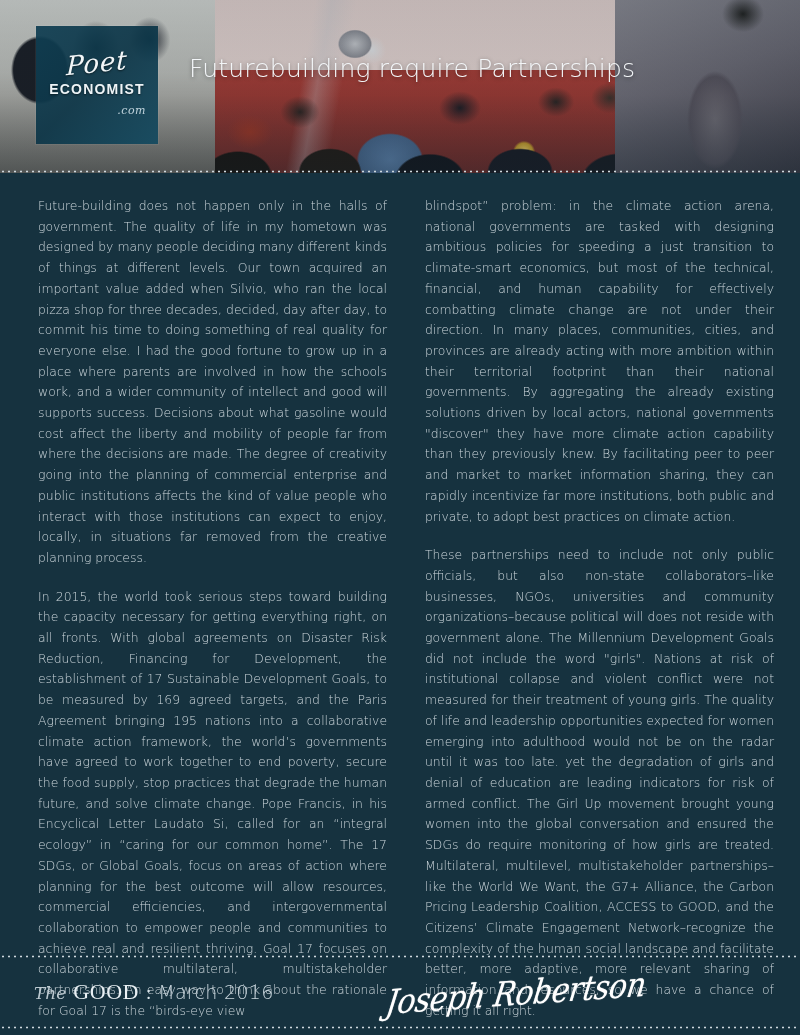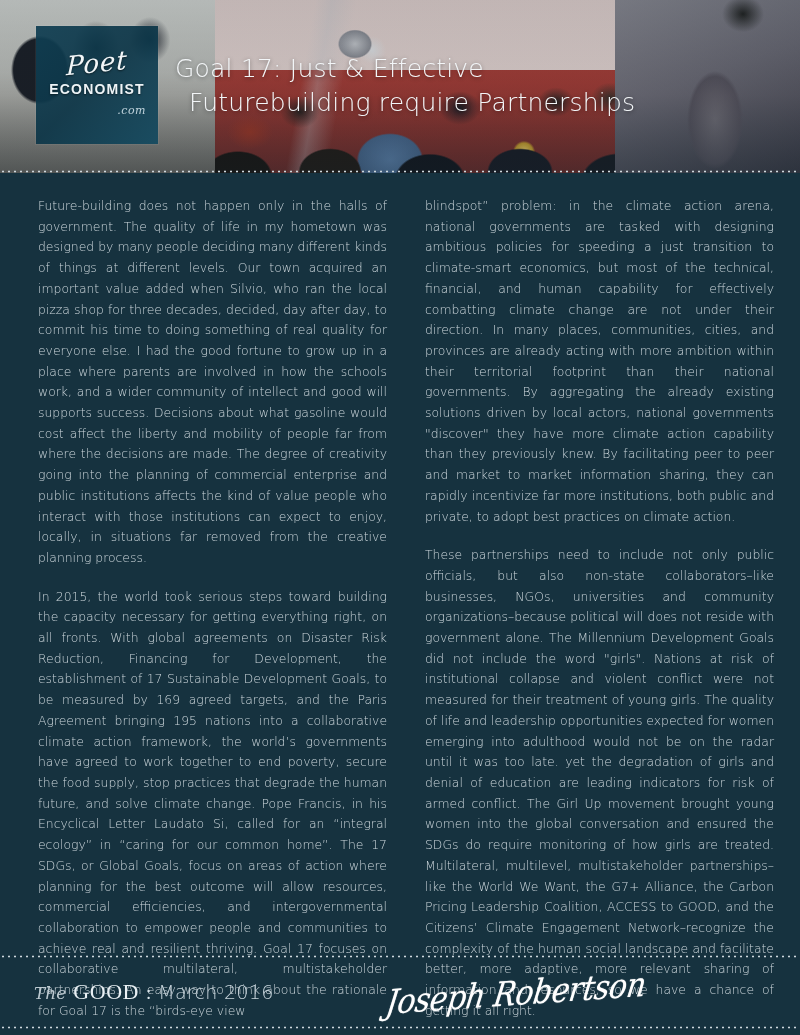--- a/index.html
+++ b/index.html
@@ -261,21 +261,20 @@
   <div class="hero-photo"></div>
   <div class="hero-scrim"></div>
 
   <div class="logo-tile">
     <span class="logo-script">Poet</span>
     <span class="logo-word">ECONOMIST</span>
     <span class="logo-dotcom">.com</span>
   </div>
 
   <div class="hero-title">
-    <span class="l1">Goal 17: Just &amp; Effective</span>
     <span class="l2">Futurebuilding require Partnerships</span>
   </div>
 </div>
 
 <div class="dotted-rule rule-top"></div>
 
 <div class="article">
   <div class="col">
     <p>Future-building does not happen only in the halls of government. The quality of life in my hometown was designed by many people deciding many different kinds of things at different levels. Our town acquired an important value added when Silvio, who ran the local pizza shop for three decades, decided, day after day, to commit his time to doing something of real quality for everyone else. I had the good fortune to grow up in a place where parents are involved in how the schools work, and a wider community of intellect and good will supports success. Decisions about what gasoline would cost affect the liberty and mobility of people far from where the decisions are made. The degree of creativity going into the planning of commercial enterprise and public institutions affects the kind of value people who interact with those institutions can expect to enjoy, locally, in situations far removed from the creative planning process.</p>
     <p>In 2015, the world took serious steps toward building the capacity necessary for getting everything right, on all fronts. With global agreements on Disaster Risk Reduction, Financing for Development, the establishment of 17 Sustainable Development Goals, to be measured by 169 agreed targets, and the Paris Agreement bringing 195 nations into a collaborative climate action framework, the world’s governments have agreed to work together to end poverty, secure the food supply, stop practices that degrade the human future, and solve climate change. Pope Francis, in his Encyclical Letter Laudato Si, called for an “integral ecology” in “caring for our common home”. The 17 SDGs, or Global Goals, focus on areas of action where planning for the best outcome will allow resources, commercial efficiencies, and intergovernmental collaboration to empower people and communities to achieve real and resilient thriving. Goal 17 focuses on collaborative multilateral, multistakeholder partnerships. An easy way to think about the rationale for Goal 17 is the “birds-eye view</p>

